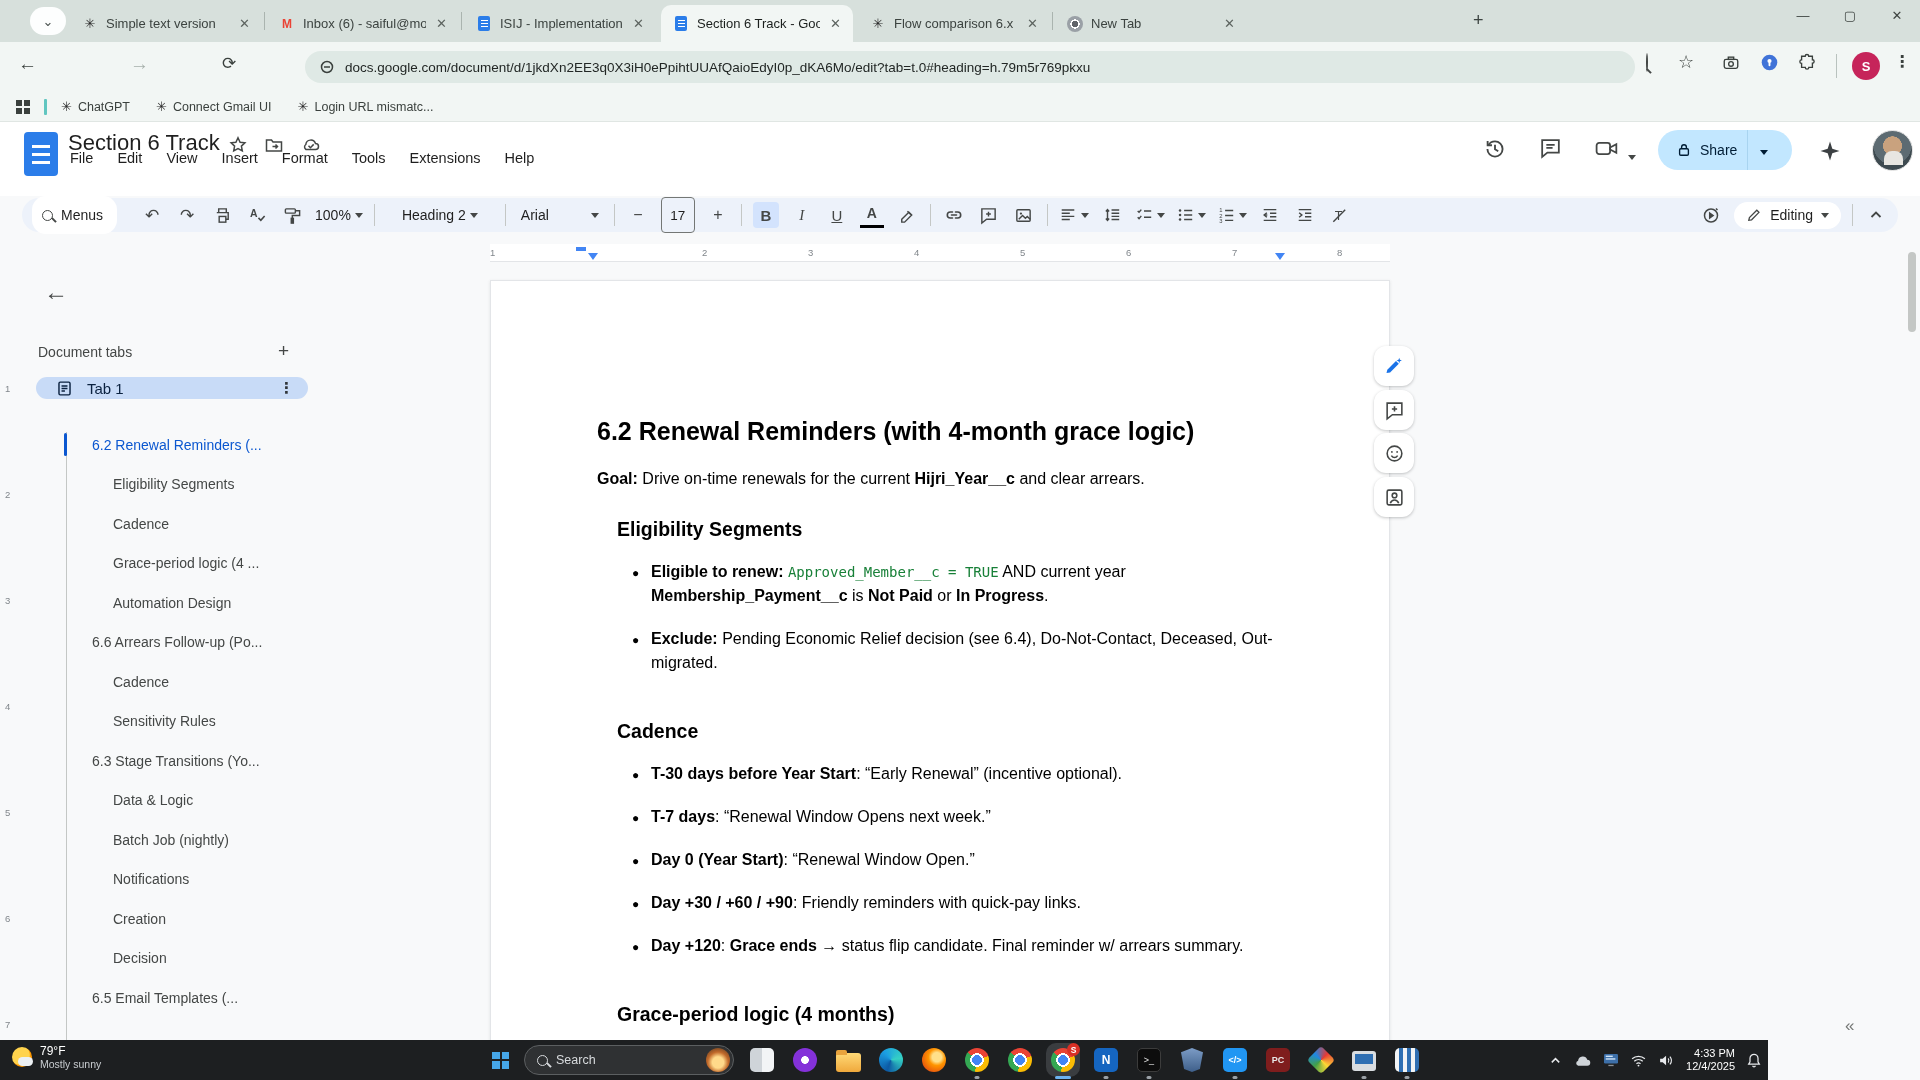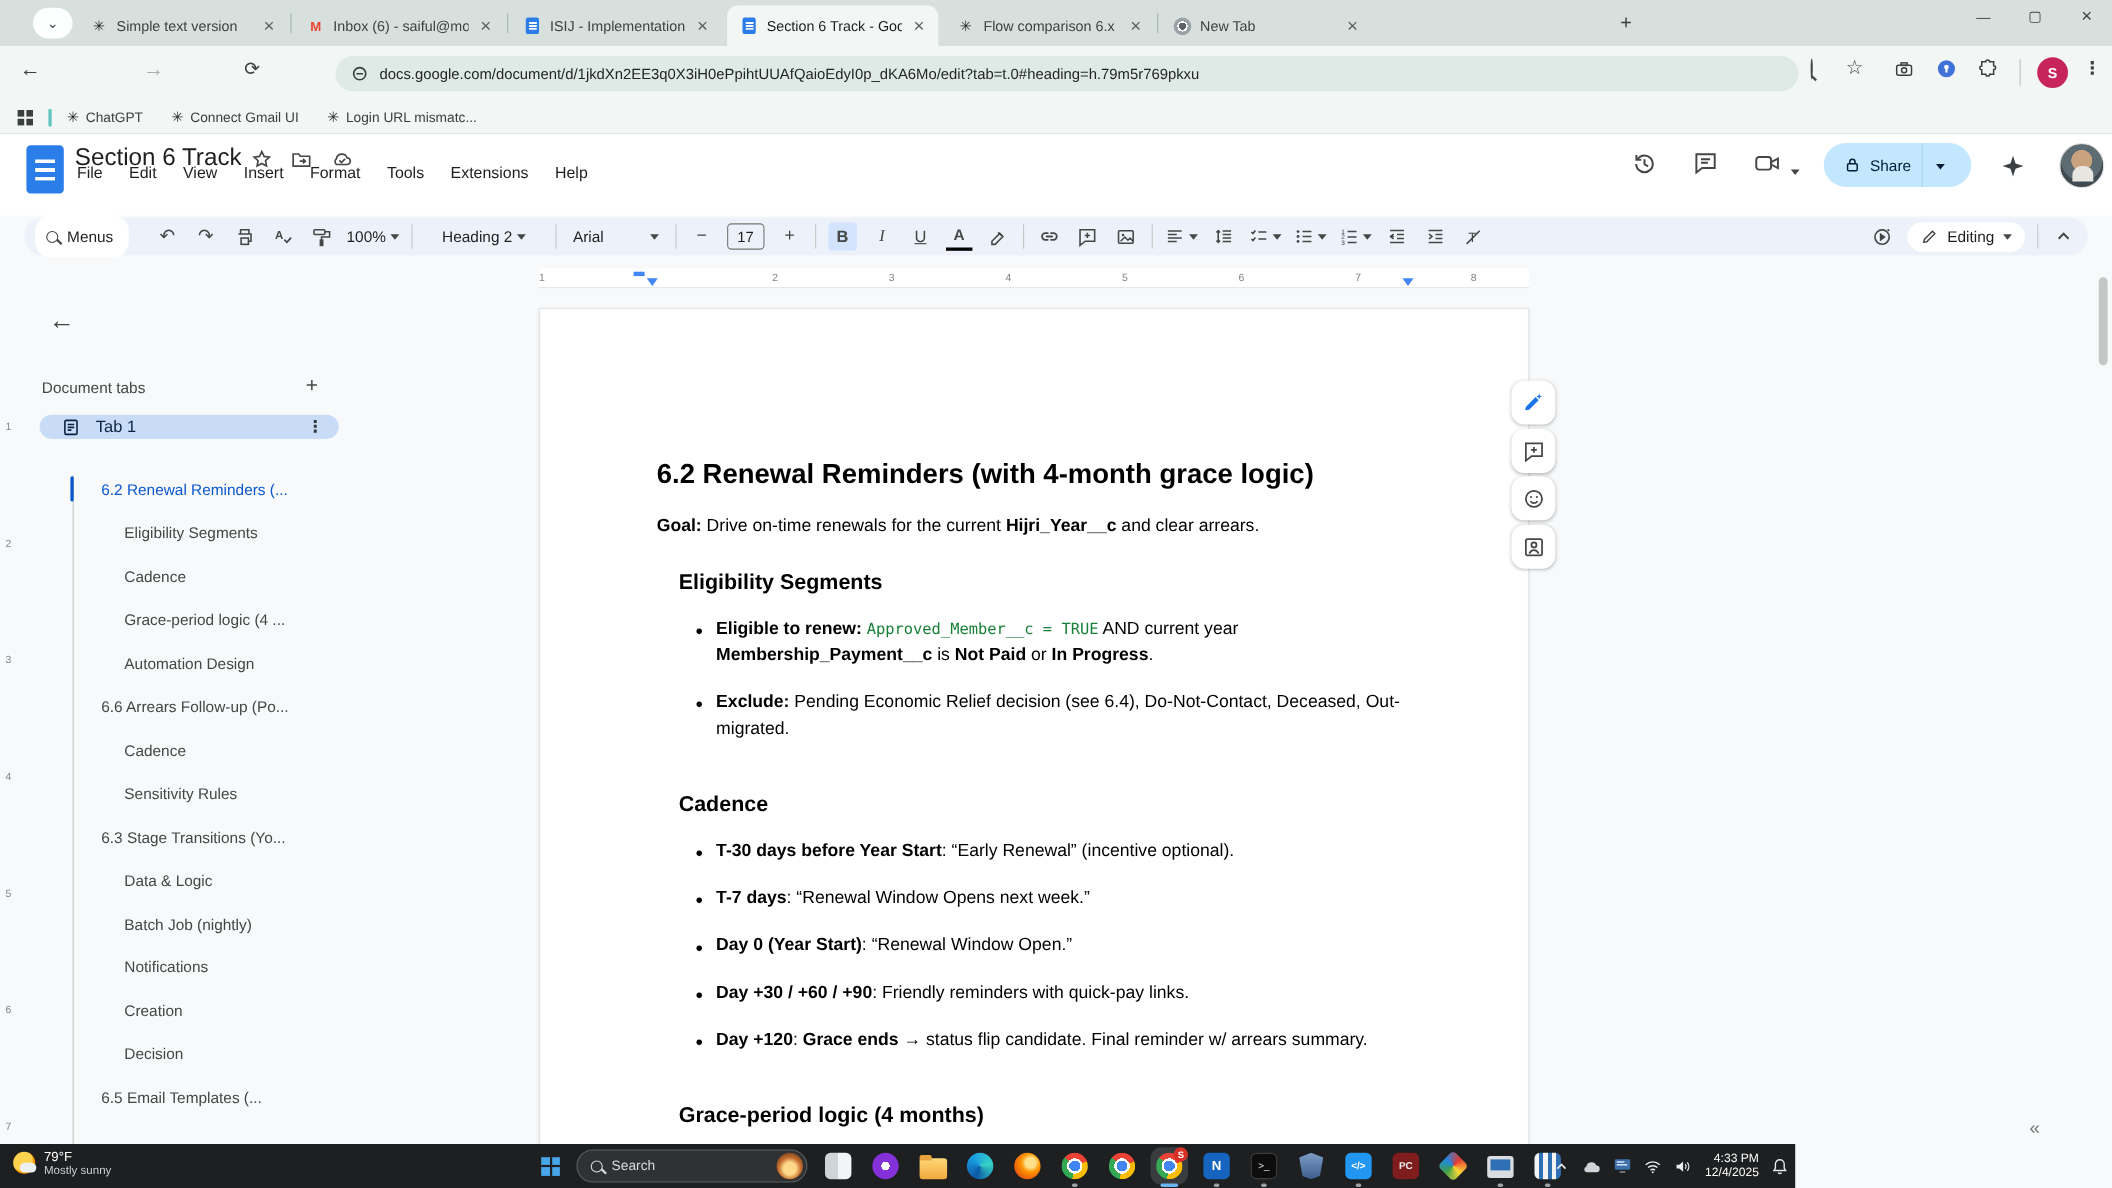--- a/index.html
+++ b/index.html
@@ -73,21 +73,21 @@
   .vdiv { width:1px; height:22px; background:#c4c7c5; }
 
   
   .dtoolbar { position:absolute; left:22px; top:198px; width:1876px; height:34px; background:#edf2fa;
     border-radius:17px; display:flex; align-items:center; padding:0 10px; }
   .menus-pill { display:flex; align-items:center; gap:8px; background:#fff; border-radius:14px; height:38px;
     padding:0 14px 0 10px; margin-right:12px; font-size:14px; color:#1f1f1f; }
   .tbtn { display:flex; align-items:center; justify-content:center; min-width:24px; height:26px; color:#444746; gap:4px; }
   .tbar-group { display:flex; align-items:center; gap:11px; }
   .tb-label { font-size:14px; color:#1f1f1f; }
-  .sizebox { width:34px; height:24px; border:1px solid #747775; border-radius:4px; font-size:13.5px;
+  .sizebox { width:34px; height:36px; border:1px solid #747775; border-radius:4px; font-size:13.5px;
     display:flex; align-items:center; justify-content:center; color:#1f1f1f; }
   .fmt-b { font-weight:bold; font-size:15px; background:#d3e3fd; border-radius:4px; width:26px; }
   .fmt-i { font-style:italic; font-family:"Liberation Serif",serif; font-size:15px; }
   .fmt-u { text-decoration:underline; font-size:15px; }
   .fmt-a { font-size:14px; font-weight:bold; border-bottom:3px solid #000; line-height:15px; }
   .editing-pill { display:flex; align-items:center; gap:8px; background:#fff; border-radius:14px; height:27px; padding:0 12px; }
   .mag { width:11px; height:11px; border:1.8px solid #444746; border-radius:50%; position:relative; flex:0 0 11px; }
   .mag::after { content:""; position:absolute; width:6px; height:1.8px; background:#444746; transform:rotate(45deg); right:-5px; bottom:-1px; }
 
   
@@ -128,21 +128,21 @@
   .seg-b { font-weight:bold; }
   .seg-code { font-family:"DejaVu Sans Mono","Liberation Mono",monospace; font-size:14px; color:#188038; }
 
   
   .qa { position:absolute; left:1374px; width:40px; height:40px; background:#fff; border-radius:12px;
     box-shadow:0 1px 3px rgba(60,64,67,.3); display:flex; align-items:center; justify-content:center; }
   .scrollthumb { position:absolute; left:1908px; top:252px; width:8px; height:80px; background:#c4c7c5; border-radius:4px; }
   .collapse-chevrons { position:absolute; left:1845px; top:1016px; font-size:17px; color:#747775; }
 
   
-  .taskbar { position:absolute; left:0; top:1040px; width:1632px; height:40px; background:#1d1f21; z-index:50;
+  .taskbar { position:absolute; left:0; top:1040px; width:1768px; height:40px; background:#1d1f21; z-index:50;
     color:#fff; }
   .weather { position:absolute; left:12px; top:4px; display:flex; align-items:center; gap:8px; }
   .sunicon { width:20px; height:20px; border-radius:50%; background:radial-gradient(circle at 40% 40%,#ffd34d 0 55%,#f90 60%); position:relative; }
   .sunicon::after { content:""; position:absolute; left:6px; top:10px; width:15px; height:9px; border-radius:5px; background:#ecf0f3; }
   .wtemp { font-size:12px; line-height:14px; }
   .wdesc { font-size:10.5px; color:#c9cdd1; line-height:12px; }
   .tb-center { position:absolute; left:492px; top:5px; display:flex; align-items:center; gap:15px; height:30px; }
   .winstart { width:17px; height:17px;
     background:linear-gradient(#1d1f21,#1d1f21) 50% 0/2px 100% no-repeat,linear-gradient(#1d1f21,#1d1f21) 0 50%/100% 2px no-repeat,#46a6e8; }
   .tb-search { width:210px; height:30px; background:#2f3133; border:1px solid #5c5f61; border-radius:15px;

